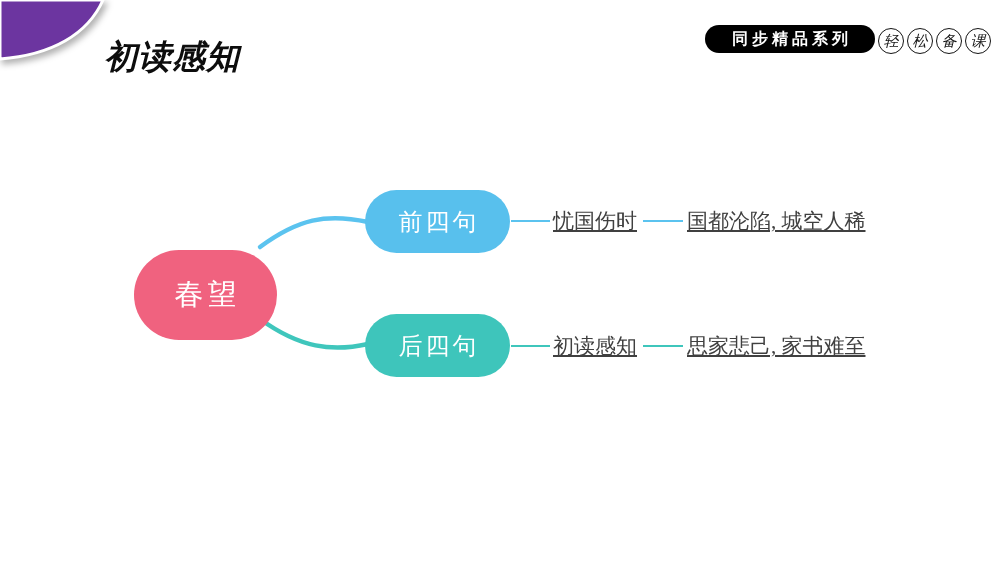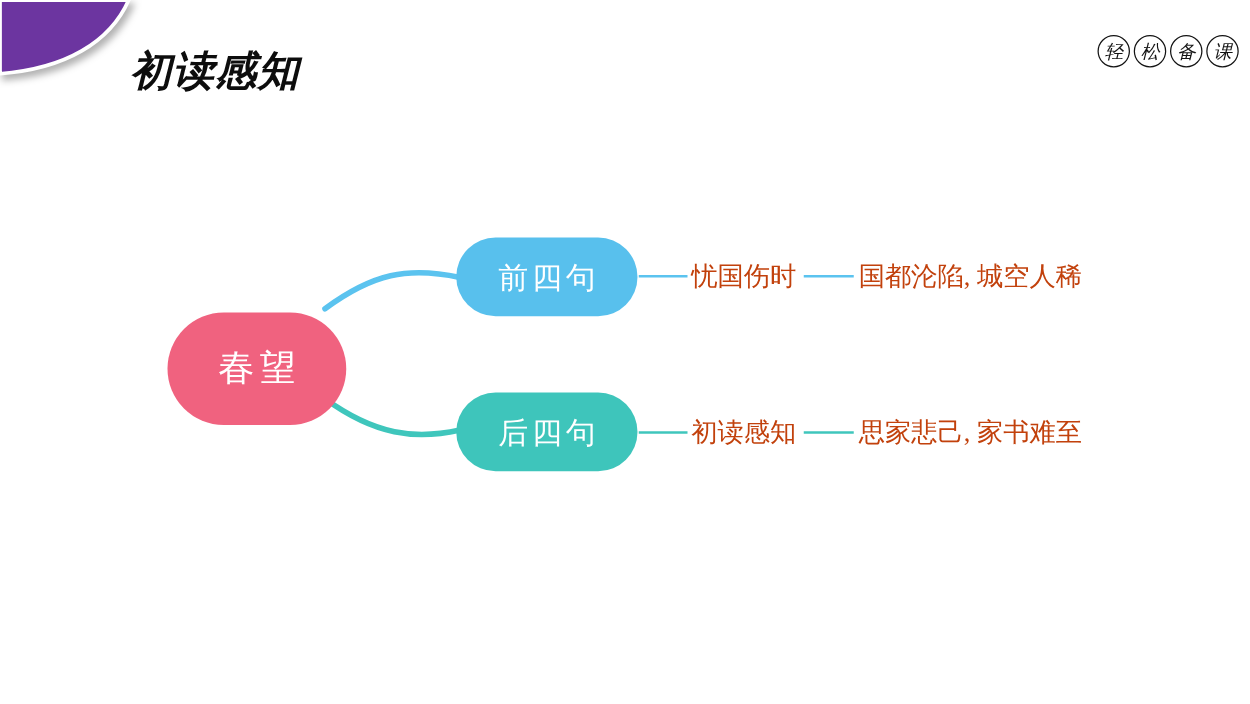--- a/index.html
+++ b/index.html
@@ -113,39 +113,41 @@
     text-indent: 3px;
   }
   .node-branch-0 { left: 365px; top: 190px; }
   .node-branch-1 { left: 365px; top: 314px; }
 
   .map-label {
     position: absolute;
     font-family: "Liberation Serif", serif;
     font-size: 21px;
     line-height: 24px;
-    color: #c2410c;
+    color: #404040;
     white-space: nowrap;
+    text-decoration: underline;
   }
   .mid-0  { left: 553px; top: 209px; }
   .leaf-0 { left: 687px; top: 209px; text-align: center; }
   .mid-1  { left: 553px; top: 334px; }
   .leaf-1 { left: 687px; top: 334px; }
 </style>
 </head>
 <body>
 
 <div class="slide">
 
   <svg class="corner-svg" width="130" height="80" viewBox="0 0 130 80" aria-hidden="true">
     <path d="M0,0 L103,0 C88,34 52,55 0,59 Z" stroke="#ffffff" stroke-width="3" fill="#6C35A0"></path>
   </svg>
 
   <h1 class="page-title">初读感知</h1>
 
+  <div class="series-badge">同步精品系列</div>
 
   <div class="stamps">
     <span class="stamp">轻</span>
     <span class="stamp">松</span>
     <span class="stamp">备</span>
     <span class="stamp">课</span>
   </div>
 
   <svg class="links-svg" viewBox="0 0 1000 563" aria-hidden="true">
 

